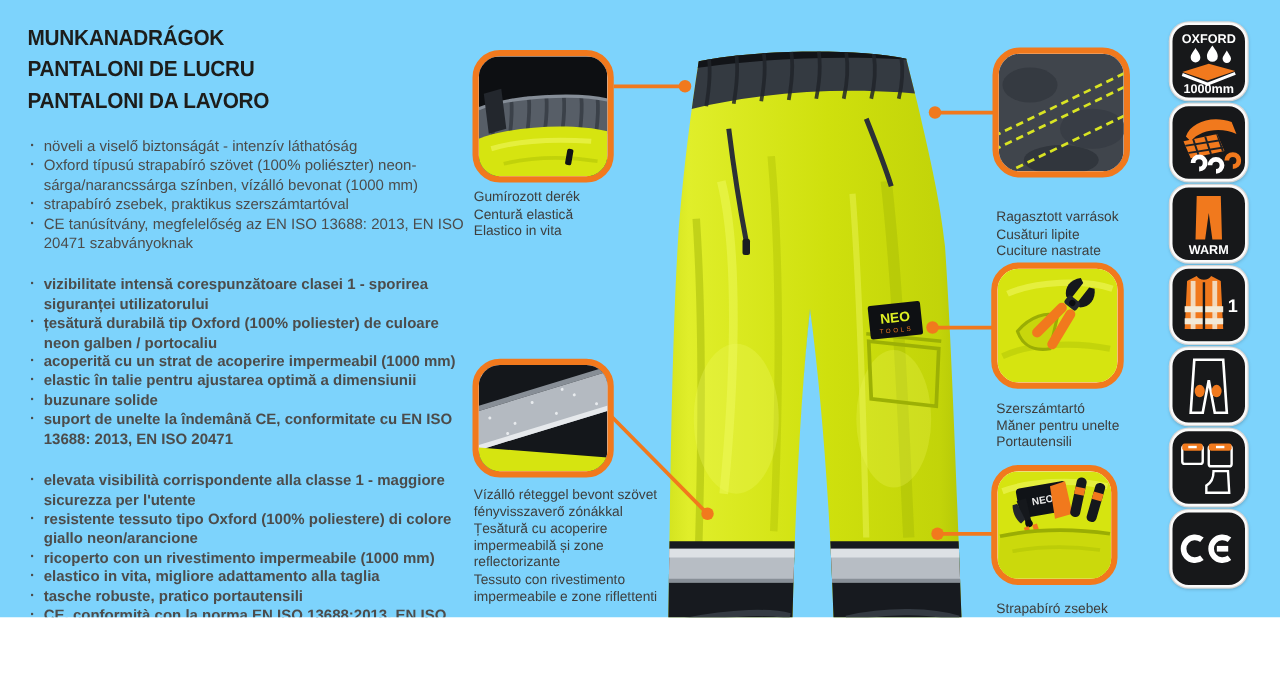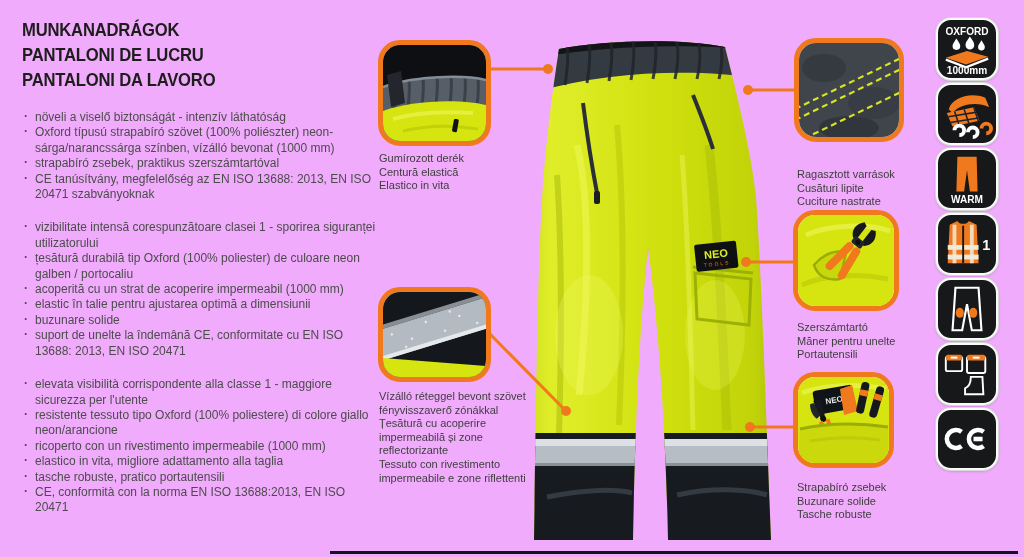--- a/index.html
+++ b/index.html
@@ -1,24 +1,24 @@
 <!DOCTYPE html>
 <html><head>
 <meta charset="utf-8">
 <style>
   html,body{margin:0;padding:0;background:#fff;}
-  .canvas{position:relative;width:1024px;height:557px;background:#f0abfc;
+  .canvas{position:relative;width:1024px;height:494px;background:#7dd3fc;
           font-family:"Liberation Sans",sans-serif;overflow:hidden;}
   
   .title{position:absolute;left:22px;top:18px;transform:scaleX(.95);transform-origin:0 0;}
   .title div{font-size:17.5px;font-weight:bold;line-height:25px;color:#1d1d1b;letter-spacing:-.2px;}
   
   .features{position:absolute;left:22px;top:110px;width:354px;color:#4c4c4b;}
   .features ul{list-style:none;margin:0;padding:0;font-size:12px;line-height:15.4px;}
-  .features ul + ul{margin-top:18px;}
+  .features ul + ul{margin-top:18px;font-weight:bold;}
   .features li{position:relative;padding-left:13px;}
   .features li::before{content:"·";position:absolute;left:2px;top:-1px;font-weight:bold;color:#4c4c4b;}
   
   .co{position:absolute;border:5px solid #f1791d;border-radius:22px;overflow:hidden;
       background:#fff;box-sizing:border-box;}
   .co svg{display:block;width:100%;height:100%;}
   
   .cap{position:absolute;font-size:11px;line-height:13.6px;color:#3e3e3d;}
   
   .icons{position:absolute;left:936px;top:18px;display:flex;flex-direction:column;gap:3px;}

